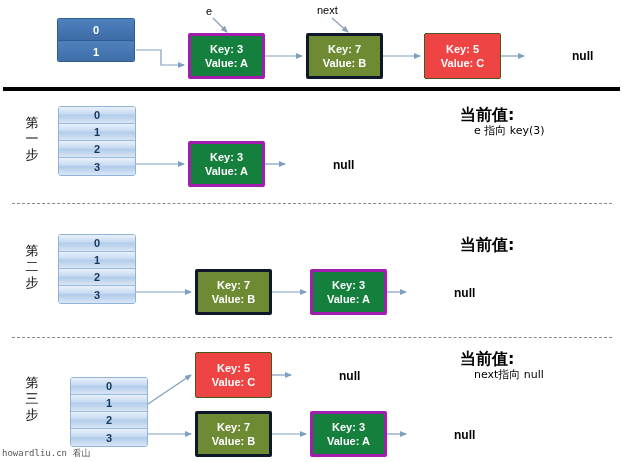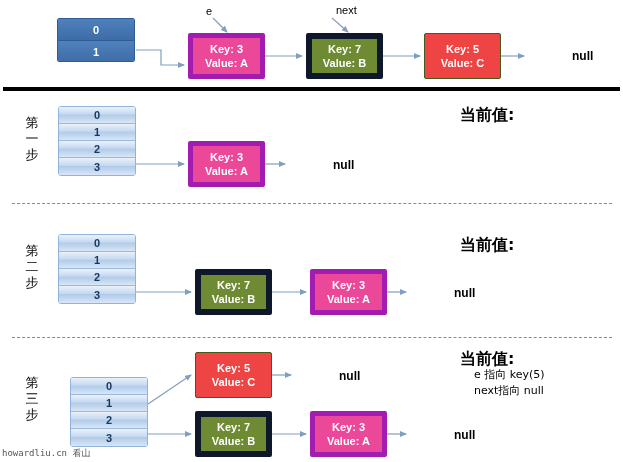--- a/index.html
+++ b/index.html
@@ -38,22 +38,22 @@
 
   
   .node{
     position:absolute;box-sizing:border-box;
     display:flex;flex-direction:column;align-items:center;justify-content:center;
     color:#ffffff;font-weight:bold;font-size:11px;line-height:14px;
     text-align:center;
     border-radius:2px;
   }
   .node span{display:block;white-space:nowrap;}
-  .g-light{background:#ec4899;border:5px solid #a21caf;}
-  .g-mid  {background:#6e8b34;border:6px solid #0f172a;}
+  .g-light{background:#15803d;border:3px solid #a21caf;}
+  .g-mid  {background:#6e8b34;border:3px solid #0f172a;}
   .g-dark {background:#ef4444;border:1px solid #44591c;}
 
   
   .lbl{position:absolute;font-size:11px;color:#000000;white-space:nowrap;}
   .lbl-null{font-weight:bold;font-size:12px;padding-left:44px;}
 
   
   .steplbl{
     position:absolute;width:20px;
     font-size:13px;color:#000000;font-weight:normal;
@@ -123,21 +123,21 @@
 
     <line x1="387" y1="434" x2="406" y2="434" stroke="#7f9fbf" stroke-width="1.2" marker-end="url(#ah)"></line>
   </svg>
 
   <div class="arr arr-dark">
     <div class="cell">0</div>
     <div class="cell">1</div>
   </div>
 
   <div class="lbl" style="left:206px;top:5px;">e</div>
-  <div class="lbl" style="left:336px;top:4px;">next</div>
+  <div class="lbl" style="left:317px;top:4px;">next</div>
 
   <div class="node g-light" style="left:188px;top:33px;width:77px;height:46px;">
     <span>Key: 3</span>
     <span>Value: A</span>
   </div>
   <div class="node g-mid" style="left:306px;top:33px;width:77px;height:46px;">
     <span>Key: 7</span>
     <span>Value: B</span>
   </div>
   <div class="node g-dark" style="left:424px;top:33px;width:77px;height:46px;">
@@ -162,20 +162,21 @@
   </div>
 
   <div class="node g-light" style="left:188px;top:141px;width:77px;height:46px;">
     <span>Key: 3</span>
     <span>Value: A</span>
   </div>
   <div class="lbl lbl-null" style="left:289px;top:158px;">null</div>
 
   <div class="info" style="left:460px;top:107px;">
     <div class="title">当前值:</div>
+    <div class="line">e 指向 key(3)</div>
   </div>
 
   <div class="sep-dash" style="top:203px;"></div>
 
   <div class="steplbl" style="left:22px;top:243px;">
     <span>第</span>
     <span>二</span>
     <span>步</span>
   </div>
 
@@ -226,19 +227,18 @@
     <span>Value: B</span>
   </div>
   <div class="node g-light" style="left:310px;top:411px;width:77px;height:46px;">
     <span>Key: 3</span>
     <span>Value: A</span>
   </div>
   <div class="lbl lbl-null" style="left:410px;top:428px;">null</div>
 
   <div class="info" style="left:460px;top:351px;">
     <div class="title">当前值:</div>
-    <div class="line">e 指向 key(5)</div>
     <div class="line">next指向 null</div>
   </div>
 
   <div class="wm" style="top:447px;">howardliu.cn 看山</div>
 
 </div>
 
 </body></html>

